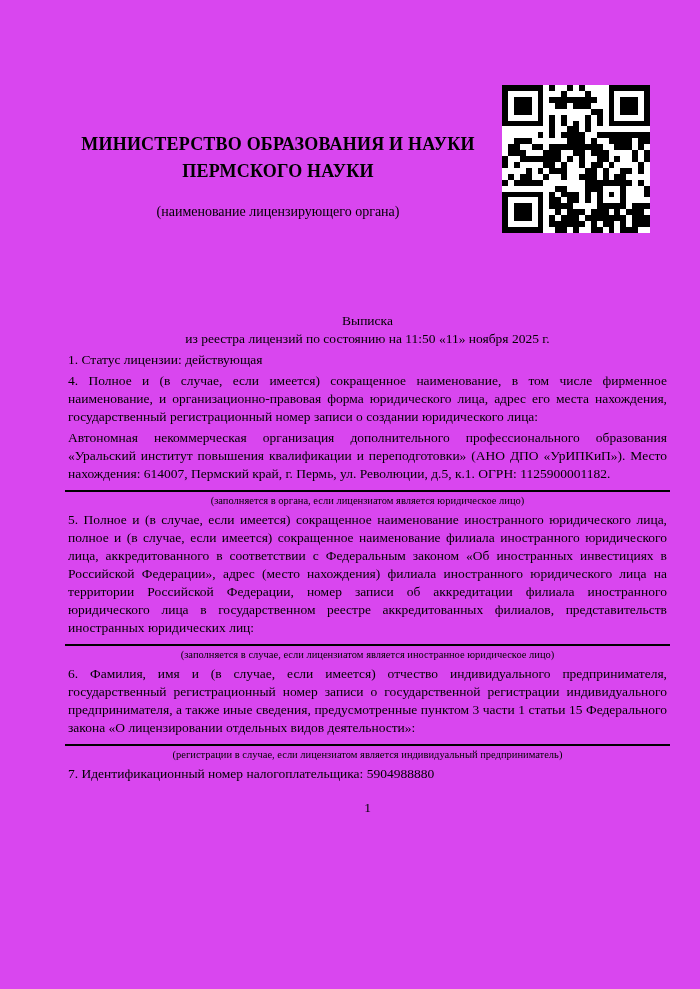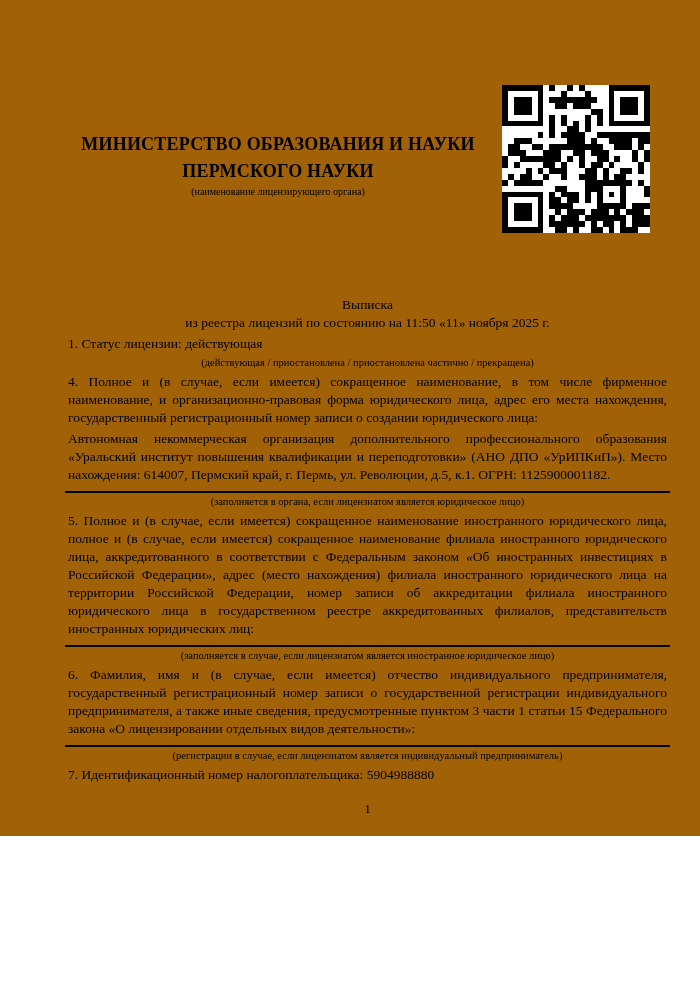--- a/index.html
+++ b/index.html
@@ -1,29 +1,29 @@
 <!DOCTYPE html>
 <html lang="ru"><head>
 <meta charset="utf-8">
 <style>
   html,body{margin:0;padding:0;background:#ffffff;}
   .page{
     position:relative;
-    width:700px;height:836px;
-    background:#a16207;color:#000;
+    width:700px;height:989px;
+    background:#d946ef;color:#000;
     font-family:"Liberation Serif","DejaVu Serif",serif;
     overflow:hidden;
   }
   .org-header{position:absolute;top:131px;left:0;width:556px;text-align:center;}
   .org-name{font-size:18px;font-weight:700;line-height:27px;letter-spacing:.2px;}
-  .org-caption{font-size:10px;line-height:13px;margin-top:0;}
+  .org-caption{font-size:14px;line-height:13px;margin-top:20px;}
   .qr{position:absolute;top:85px;left:502px;width:148px;height:148px;}
   .qr svg{display:block;width:148px;height:148px;}
   .content{
-    position:absolute;top:296px;left:65px;width:605px;
+    position:absolute;top:312px;left:65px;width:605px;
     font-size:13.5px;line-height:18px;
   }
   .doc-title{text-align:center;}
   p.item{margin:3px;}
   .just{text-align:justify;text-justify:inter-word;}
   .caption{font-size:10.5px;line-height:14px;text-align:center;margin-top:2px;}
   .rule{height:0;border-top:2px solid #000;margin-top:7px;}
   .mt30{margin-top:30px}.mt19{margin-top:19px}.mt14{margin-top:14px}
   .mt12{margin-top:12px}.mt22{margin-top:22px}.mt24{margin-top:24px}
   .page-number{text-align:center;margin-top:16px;}
@@ -382,21 +382,20 @@
     </div>
 
   <div class="content">
 
     <div class="doc-title">
       <div>Выписка</div>
       <div>из реестра лицензий по состоянию на 11:50 «11» ноября 2025 г.</div>
     </div>
 
     <p class="item mt30">1. Статус лицензии: действующая</p>
-    <div class="caption">(действующая / приостановлена / приостановлена частично / прекращена)</div>
 
 
 
     <p class="item just mt14">4. Полное и (в случае, если имеется) сокращенное наименование, в том числе фирменное наименование, и организационно-правовая форма юридического лица, адрес его места нахождения, государственный регистрационный номер записи о создании юридического лица:</p>
     <p class="item just">Автономная некоммерческая организация дополнительного профессионального образования «Уральский институт повышения квалификации и переподготовки» (АНО ДПО «УрИПКиП»). Место нахождения: 614007, Пермский край, г. Пермь, ул. Революции, д.5, к.1. ОГРН: 1125900001182.</p>
     <div class="rule"></div>
     <div class="caption">(заполняется в органа, если лицензиатом является юридическое лицо)</div>
 
     <p class="item just mt12">5. Полное и (в случае, если имеется) сокращенное наименование иностранного юридического лица, полное и (в случае, если имеется) сокращенное наименование филиала иностранного юридического лица, аккредитованного в соответствии с Федеральным законом «Об иностранных инвестициях в Российской Федерации», адрес (место нахождения) филиала иностранного юридического лица на территории Российской Федерации, номер записи об аккредитации филиала иностранного юридического лица в государственном реестре аккредитованных филиалов, представительств иностранных юридических лиц:</p>
     <div class="rule"></div>

